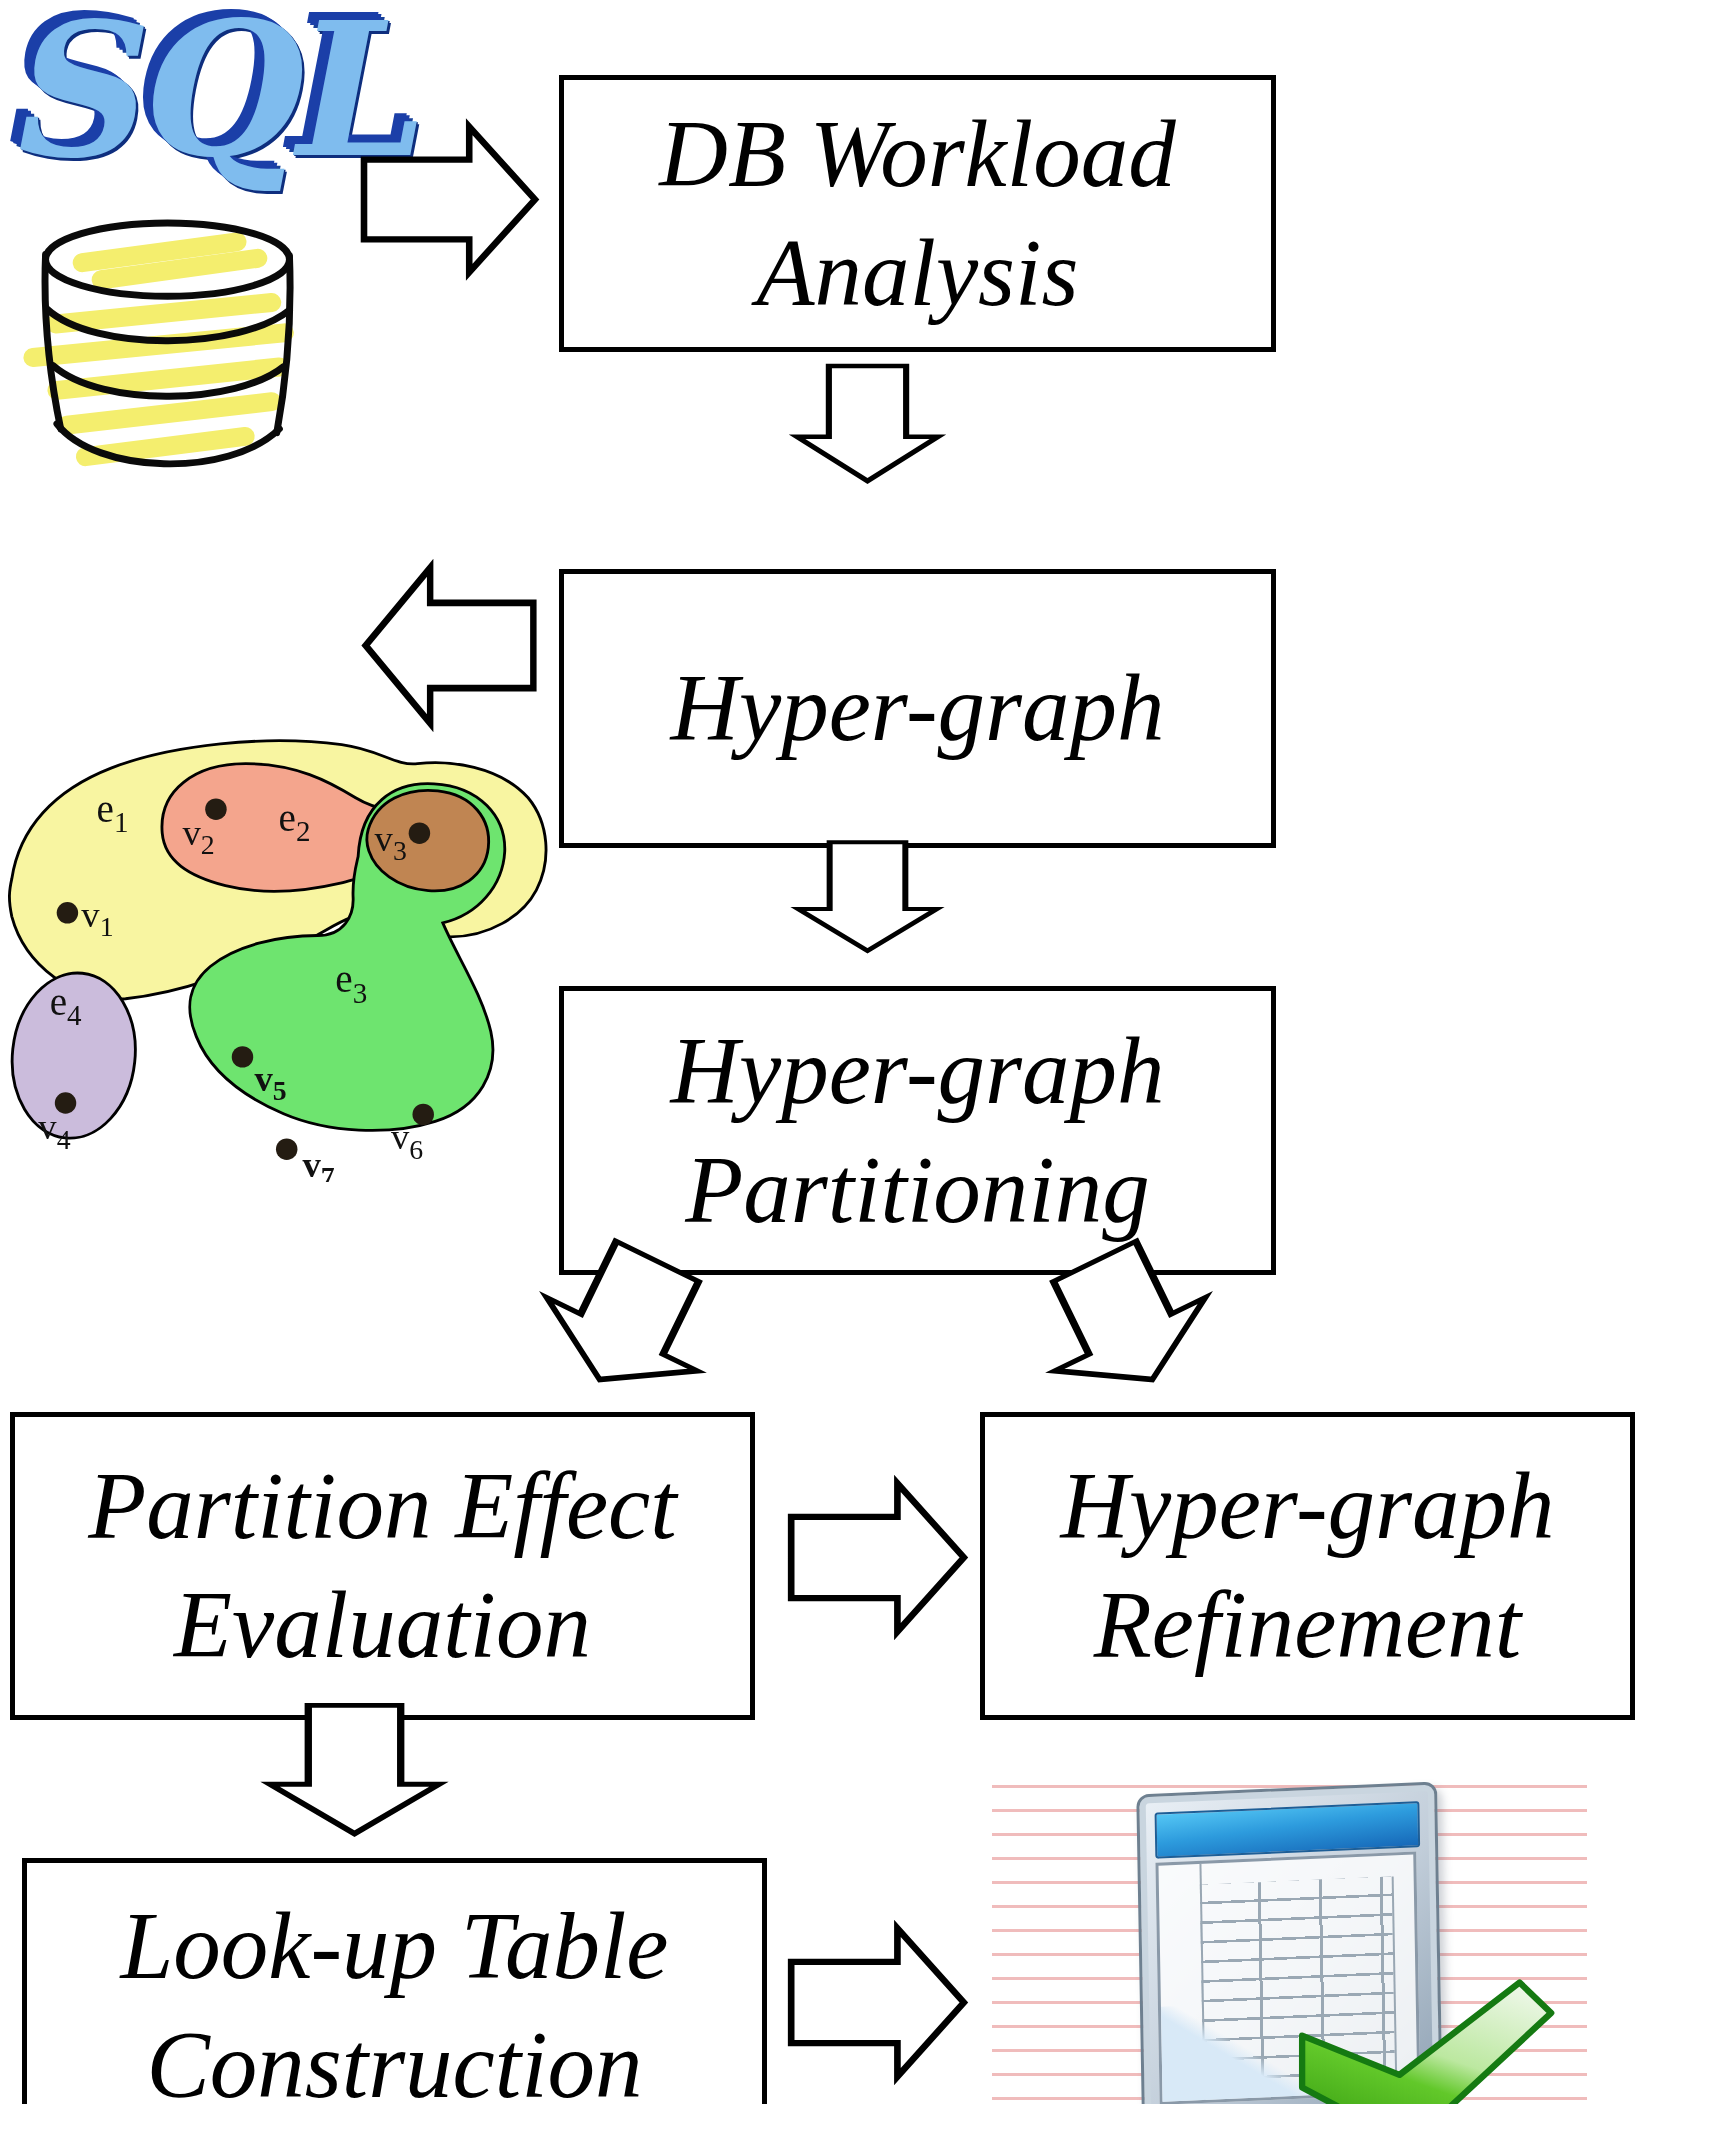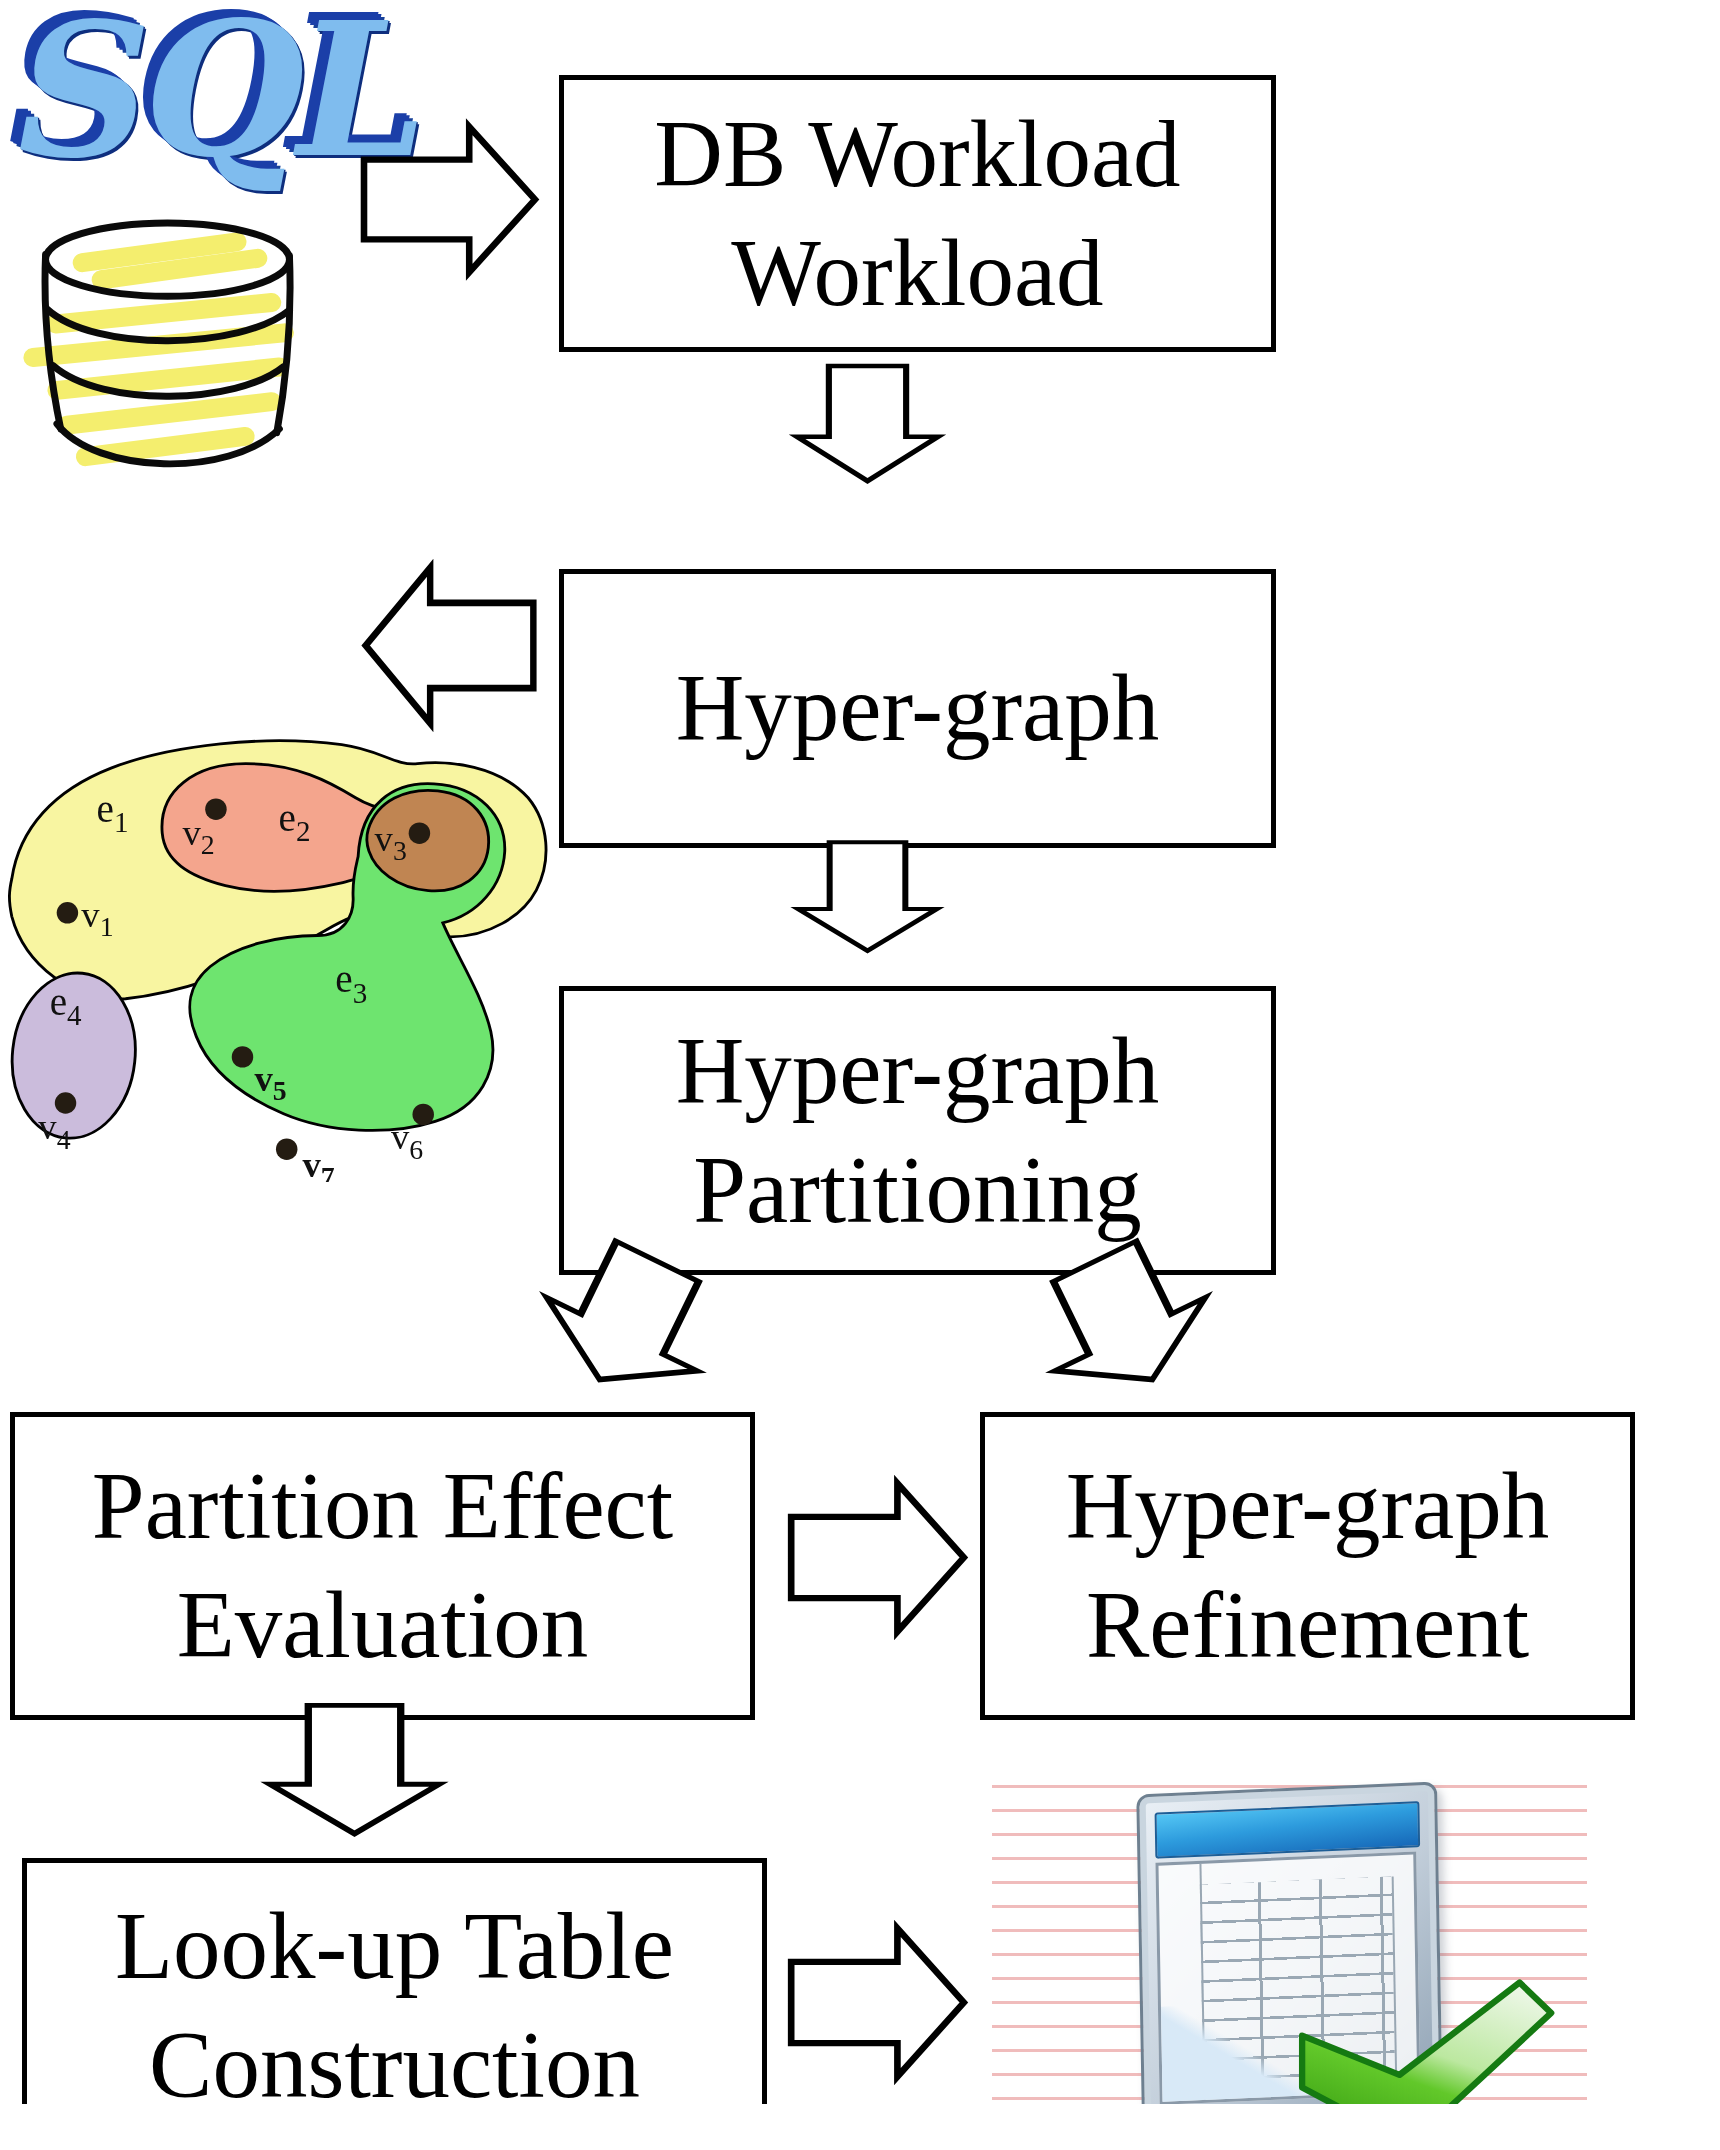--- a/index.html
+++ b/index.html
@@ -1,21 +1,21 @@
 <!DOCTYPE html>
 <html style="font-size:10px"><head>
 <meta charset="utf-8">
 <style>
   html,body{margin:0;padding:0;background:#ffffff;}
   #stage{position:relative;width:1721px;height:2104px;background:#ffffff;overflow:hidden;
          font-family:"Liberation Serif", serif;}
 
   
   .fbox{position:absolute;border:5.7px solid #000;background:#fff;display:flex;flex-direction:column;
-        align-items:center;justify-content:center;text-align:center;}
+        align-items:center;justify-content:center;text-align:center;font-style:italic;}
   .fbox .bline{font-size:95px;line-height:1.25;color:#000;white-space:nowrap;}
 
   
   .barr{position:absolute;overflow:visible;}
 
   
   .sql-logo{position:absolute;left:17.7px;top:-19px;font-family:"DejaVu Serif", serif;
     font-weight:800;font-style:italic;font-size:185px;letter-spacing:-7.6px;color:#7FBCEE;
     text-shadow:-10px -8.2px 0 #1B3FA8,-7px -5.7px 0 #1B3FA8,-3.8px -3.2px 0 #174098,
                  2.5px 2.5px 0 #0E2E7E,1.3px 1.3px 0 #0E2E7E;}
@@ -71,21 +71,21 @@
       <path d="M 42 72 C 38 170 48 262 66 348"></path>
       <path d="M 428 74 C 432 172 424 266 408 354"></path>
       <path d="M 60 340 C 122 420 332 426 412 348"></path>
       <path d="M 44 158 C 120 228 352 222 428 160"></path>
       <path d="M 54 248 C 132 316 346 308 418 250"></path>
     </g>
   </svg>
 
   <div class="fbox" style="left:559px;top:75px;width:707px;height:267px">
     <div class="bline">DB Workload</div>
-    <div class="bline">Workload</div>
+    <div class="bline">Analysis</div>
   </div>
 
   <div class="fbox" style="left:559px;top:569px;width:707px;height:269px">
     <div class="bline">Hyper-graph</div>
   </div>
 
   <div class="fbox" style="left:559px;top:986px;width:707px;height:279px">
     <div class="bline">Hyper-graph</div>
     <div class="bline">Partitioning</div>
   </div>

